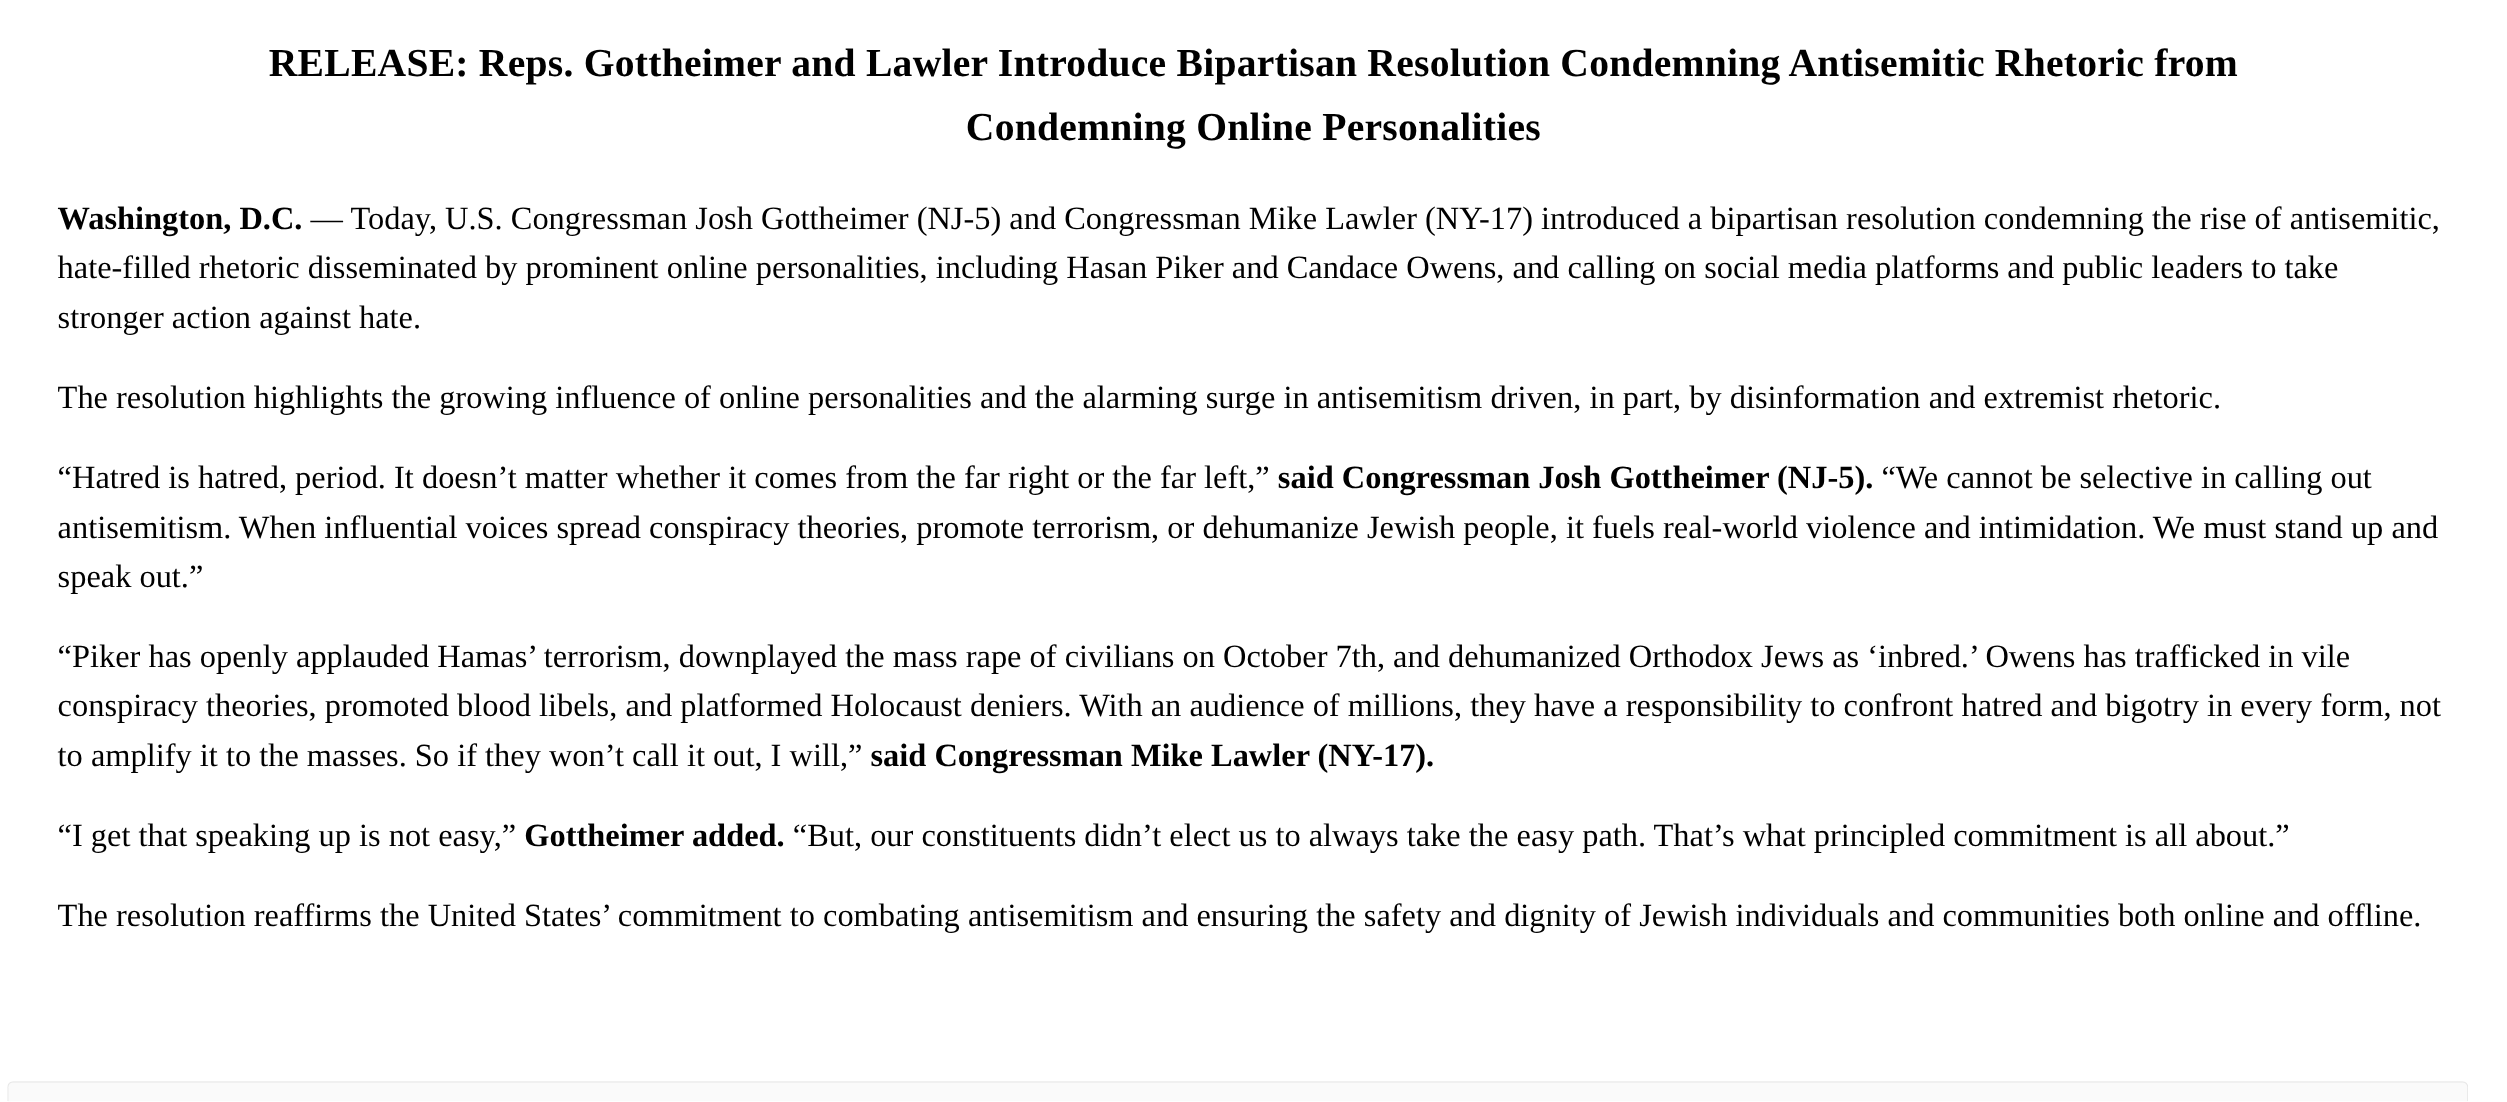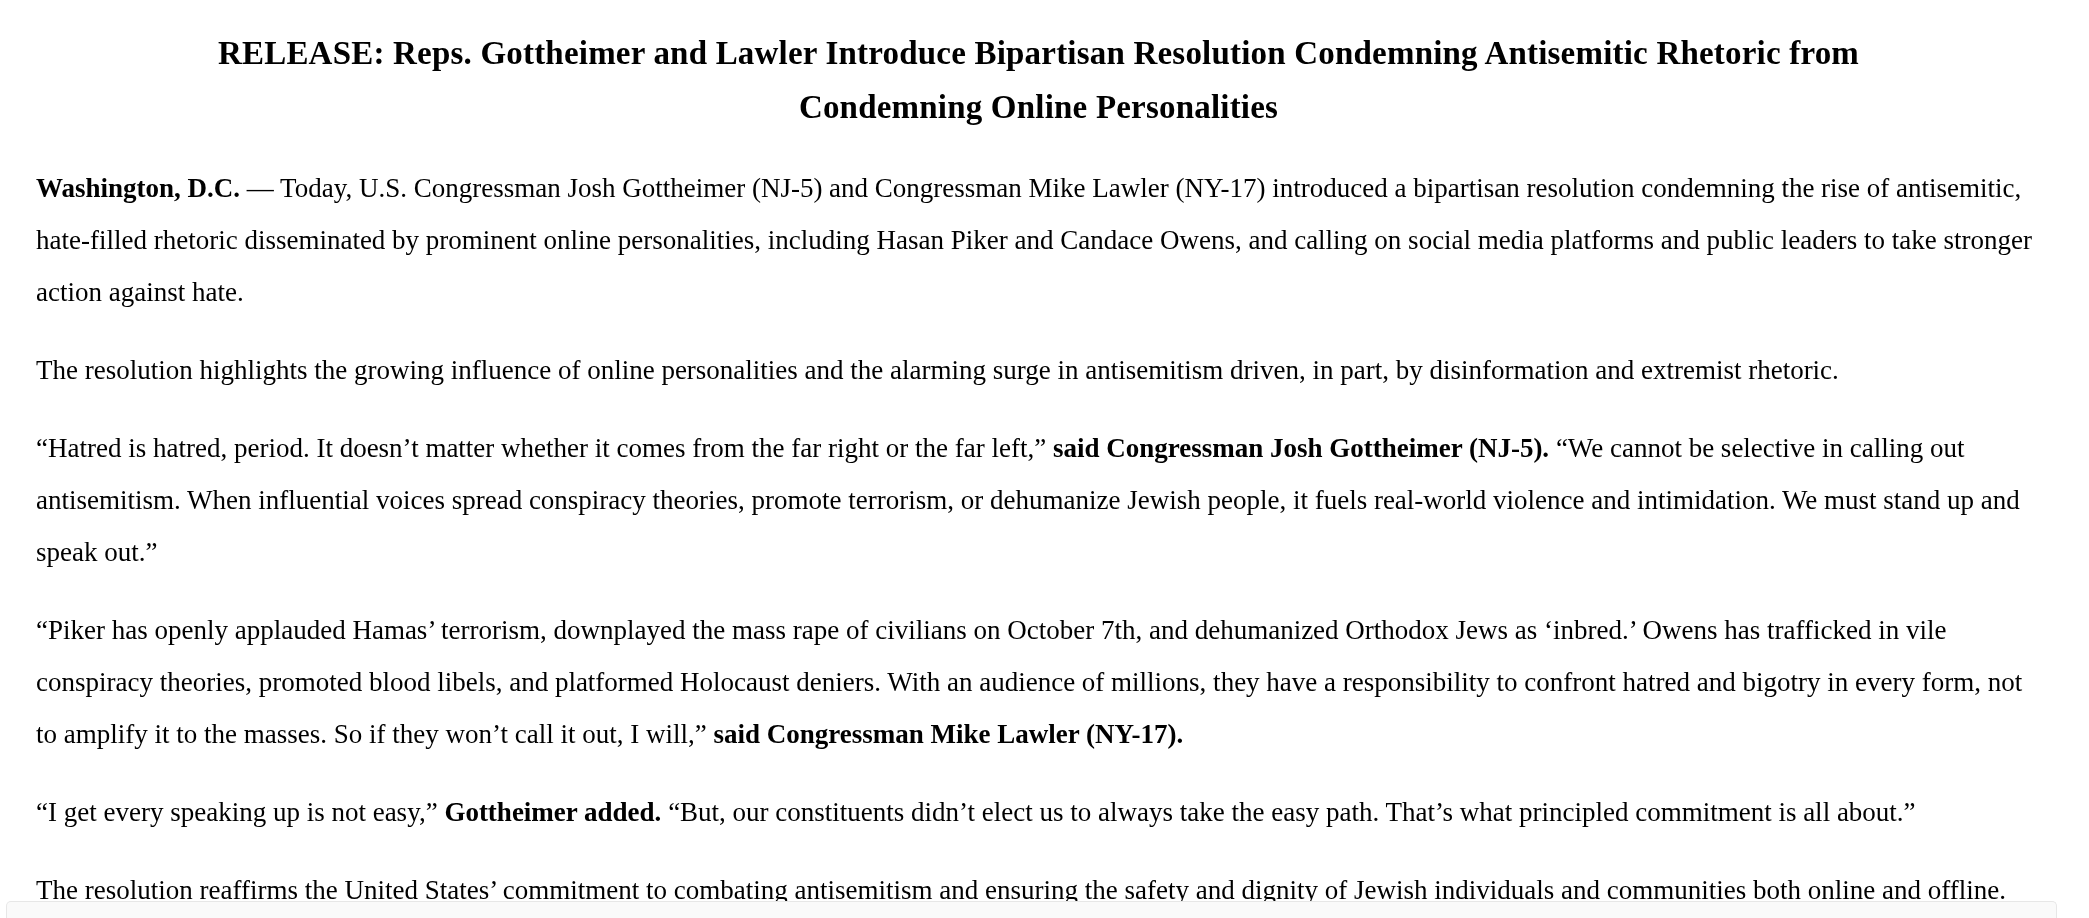--- a/index.html
+++ b/index.html
@@ -8,37 +8,37 @@
     background: #ffffff;
     width: 2089px;
     height: 918px;
     overflow: hidden;
   }
   .doc {
     position: relative;
     box-sizing: border-box;
     width: 2089px;
     height: 918px;
-    padding: 26px 48px 0 36px;
+    padding: 26px 48px 0 48px;
     color: #000000;
     font-family: "Liberation Serif", "DejaVu Serif", serif;
   }
   h1.title {
     margin: 0 0 28px 0;
     font-size: 33px;
     line-height: 54px;
     font-weight: 700;
     text-align: center;
     letter-spacing: 0.2px;
   }
   h1.title .tline { display: block; }
   p.para {
     margin: 0 0 26px 0;
     font-size: 27px;
-    line-height: 52px;
+    line-height: 41px;
     text-align: left;
   }
   .b { font-weight: 700; }
   .bottom-edge {
     position: absolute;
     left: 6px;
     right: 32px;
     top: 901px;
     height: 17px;
     background: #fafafa;
@@ -60,18 +60,18 @@
 
   <p class="para"><span class="b">Washington, D.C.</span><span> — Today, U.S. Congressman Josh Gottheimer (NJ-5) and Congressman Mike Lawler (NY-17) introduced a bipartisan resolution condemning the rise of antisemitic, hate-filled rhetoric disseminated by prominent online personalities, including Hasan Piker and Candace Owens, and calling on social media platforms and public leaders to take stronger action against hate.</span></p>
 
   <p class="para"><span>The resolution highlights the growing influence of online personalities and the alarming surge in antisemitism driven, in part, by disinformation and extremist rhetoric.</span></p>
 
   <p class="para"><span>“Hatred is hatred, period. It doesn’t matter whether it comes from the far right or the far left,” </span><span class="b">said Congressman Josh Gottheimer (NJ-5).</span><span> “We cannot be selective in calling out antisemitism. When influential voices spread conspiracy theories, promote terrorism, or dehumanize Jewish people, it fuels real-world violence and intimidation. We must stand up and speak out.”</span></p>
 
   <p class="para"><span>“Piker has openly applauded Hamas’ terrorism, downplayed the mass rape of civilians on October 7th, and dehumanized Orthodox Jews as ‘inbred.’ Owens has trafficked in vile conspiracy theories, promoted blood libels, and platformed Holocaust deniers. With an audience of millions, they have a responsibility to confront hatred and bigotry in every form, not to amplify it to the masses. So if they won’t call it out, I will,” </span><span class="b">said Congressman Mike Lawler (NY-17).</span></p>
 
 
-  <p class="para"><span>“I get every speaking up is not easy,” </span><span class="b">Gottheimer added.</span><span> “But, our constituents didn’t elect us to always take the easy path. That’s what principled commitment is all about.”</span></p>
+  <p class="para"><span>“I get that speaking up is not easy,” </span><span class="b">Gottheimer added.</span><span> “But, our constituents didn’t elect us to always take the easy path. That’s what principled commitment is all about.”</span></p>
 
   <p class="para"><span>The resolution reaffirms the United States’ commitment to combating antisemitism and ensuring the safety and dignity of Jewish individuals and communities both online and offline.</span></p>
 
   <div class="bottom-edge"></div>
 </main>
 
 </body></html>

